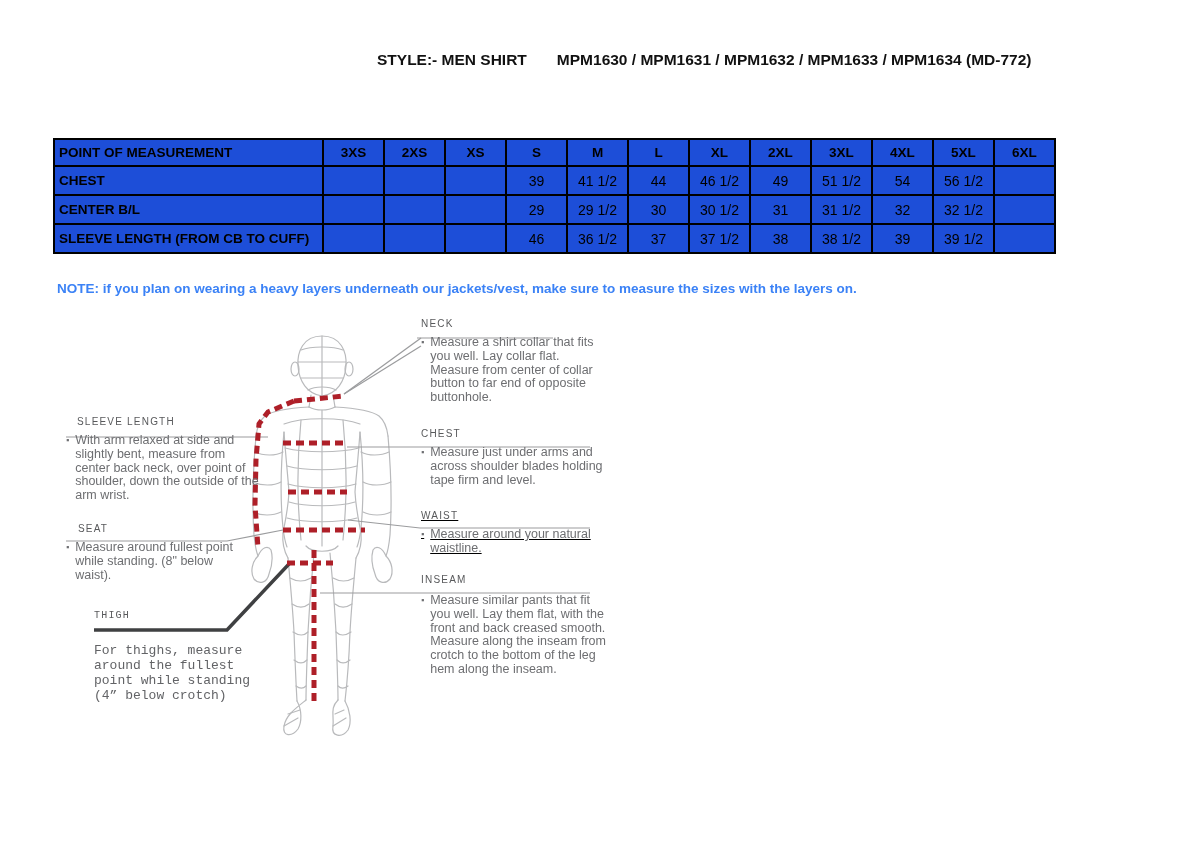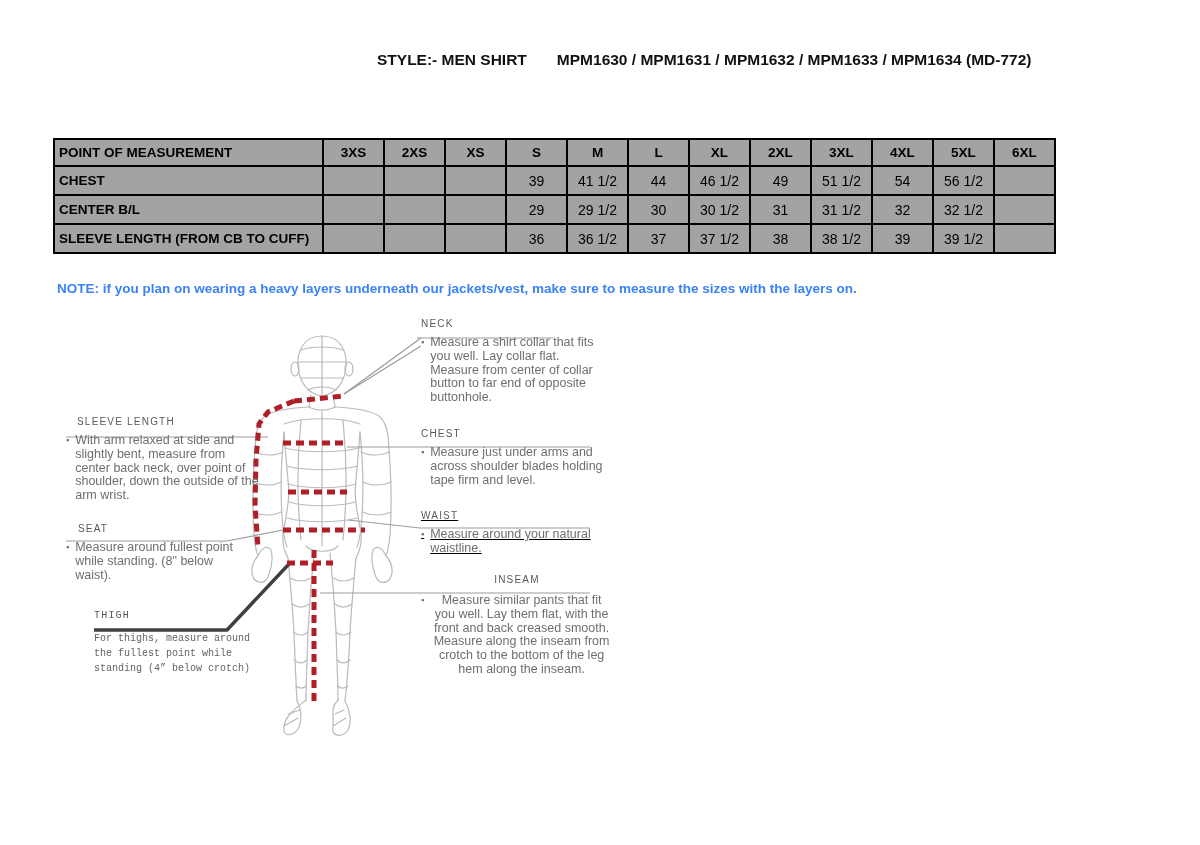--- a/index.html
+++ b/index.html
@@ -6,21 +6,21 @@
   html,body { width:1200px; height:845px; background:#ffffff; font-family:"Liberation Sans", sans-serif; position:relative; overflow:hidden; }
 
   
   .doc-title { position:absolute; left:377px; top:51px; white-space:nowrap; font-weight:bold; font-size:15.5px; color:#111; }
   .doc-title .codes { margin-left:30px;text-align:center; }
 
   
   table.size-table { position:absolute; left:53px; top:138px; width:1003px; border-collapse:collapse; table-layout:fixed; }
   table.size-table col.c-label { width:269px; }
   table.size-table col.c-size  { width:61px;  }
-  table.size-table td, table.size-table th { border:2px solid #000; font-size:13.5px; color:#000; height:29px; padding:1px 2px; background:#a3a3a3; }
+  table.size-table td, table.size-table th { border:2px solid #000; font-size:13.5px; color:#000; height:29px; padding:1px 2px; background:#1d4ed8; }
   table.size-table th { font-weight:bold; text-align:center; }
   table.size-table th.lbl, table.size-table td.lbl { text-align:left; padding-left:4px; font-weight:bold; }
   table.size-table td.val { text-align:center; font-weight:normal; font-size:14px; }
   table.size-table tr.hdr th { height:27px; }
 
   
   .note-line { position:absolute; left:57px; top:281px; font-weight:bold; font-size:13.5px; color:#3b82f6; }
 
   
   svg.diagram-lines { position:absolute; left:0; top:0; width:1200px; height:845px; pointer-events:none; }
@@ -28,24 +28,24 @@
   
   .guide-sec { position:absolute; }
   .guide-head { font-size:10px; letter-spacing:1.2px; color:#58595b; font-weight:normal; }
   .guide-body { display:flex; align-items:flex-start; font-size:12.5px; line-height:13.8px; color:#6d6e71; }
   .guide-body .bullet { font-size:9px; line-height:13.8px; margin-right:6px; color:#6d6e71; }
   .guide-body .txt { display:block; }
 
   #sec-neck   { left:421px; top:318px; } #sec-neck .guide-body   { margin-top:7px;  width:186px; }
   #sec-chest  { left:421px; top:428px; } #sec-chest .guide-body  { margin-top:7px;  width:186px; }
   #sec-waist  { left:421px; top:510px;text-decoration:underline; } #sec-waist .guide-body  { margin-top:7px;  width:186px; }
-  #sec-inseam { left:421px; top:574px;text-align:center; } #sec-inseam .guide-body { margin-top:9px;  width:192px; }
+  #sec-inseam { left:421px; top:574px; } #sec-inseam .guide-body { margin-top:9px;  width:192px; }
   #sec-sleeve { left:66px;  top:416px; } #sec-sleeve .guide-head { padding-left:11px; } #sec-sleeve .guide-body { margin-top:7px; width:196px; }
   #sec-seat   { left:66px;  top:523px; } #sec-seat .guide-head   { padding-left:12px; } #sec-seat .guide-body   { margin-top:7px; width:170px; }
-  #sec-thigh  { left:94px;  top:610px;font-family:Liberation Mono, monospace; } #sec-thigh .guide-body  { margin-top:10px; width:172px; font-size:10px; line-height:15px; color:#626366; }
+  #sec-thigh  { left:94px;  top:610px;font-family:Liberation Mono, monospace; } #sec-thigh .guide-body  { margin-top:22px; width:172px; font-size:13px; line-height:15px; color:#626366; }
 </style>
 </head>
 <body>
 
 <div class="doc-title">
   <span>STYLE:- MEN SHIRT</span><span class="codes">MPM1630 / MPM1631 / MPM1632 / MPM1633 / MPM1634 (MD-772)</span>
 </div>
 
 <table class="size-table">
   <colgroup>
@@ -107,21 +107,21 @@
     <td class="val">31 1/2</td>
     <td class="val">32</td>
     <td class="val">32 1/2</td>
     <td class="val"></td>
   </tr>
   <tr>
     <td class="lbl">SLEEVE LENGTH (FROM CB TO CUFF)</td>
     <td class="val"></td>
     <td class="val"></td>
     <td class="val"></td>
-    <td class="val">36</td>
+    <td class="val">46</td>
     <td class="val">36 1/2</td>
     <td class="val">37</td>
     <td class="val">37 1/2</td>
     <td class="val">38</td>
     <td class="val">38 1/2</td>
     <td class="val">39</td>
     <td class="val">39 1/2</td>
     <td class="val"></td>
   </tr>
 </tbody>

